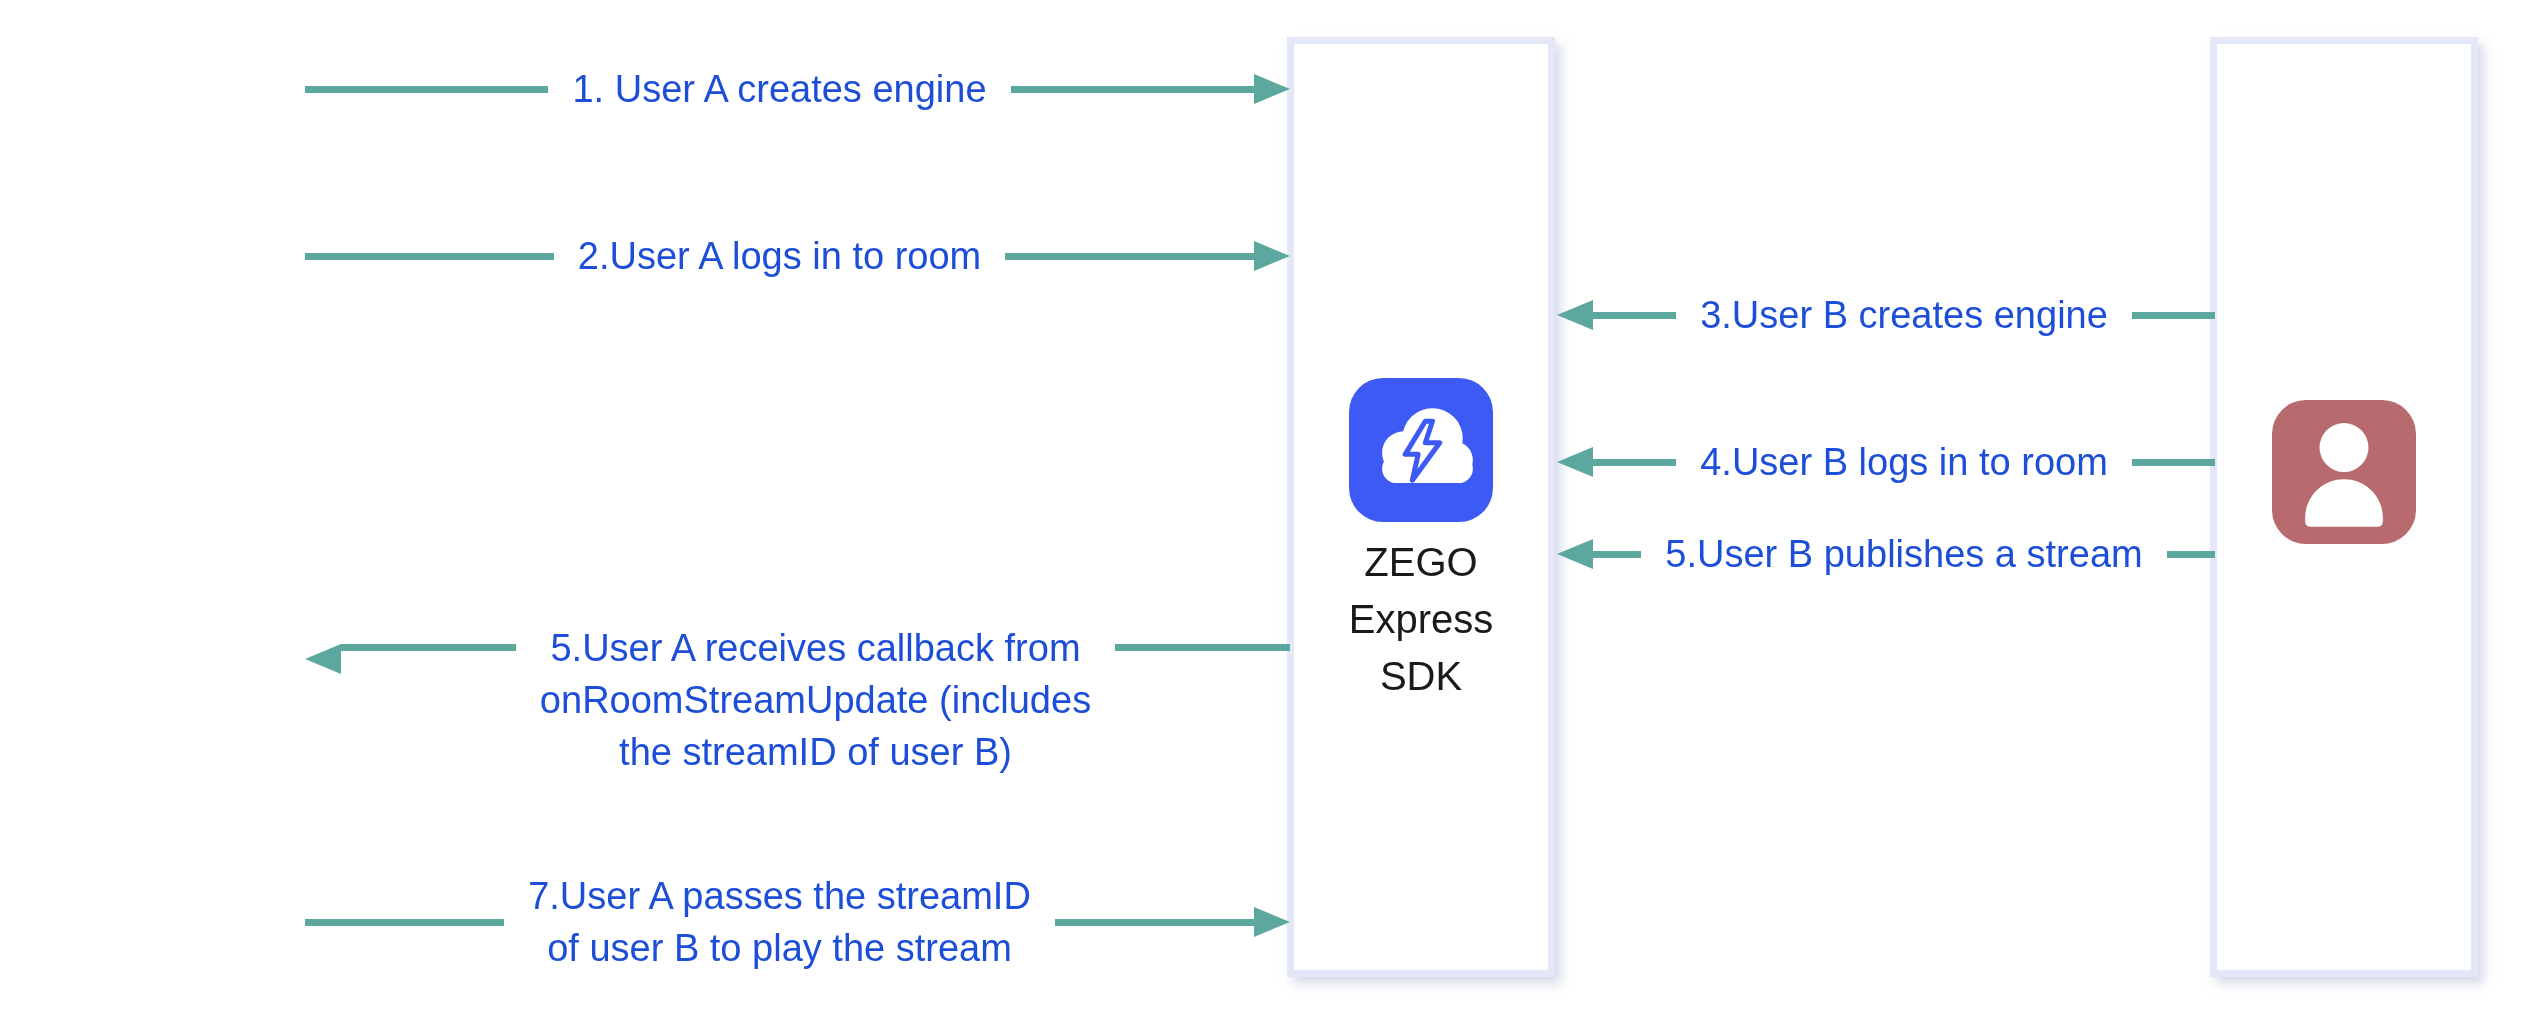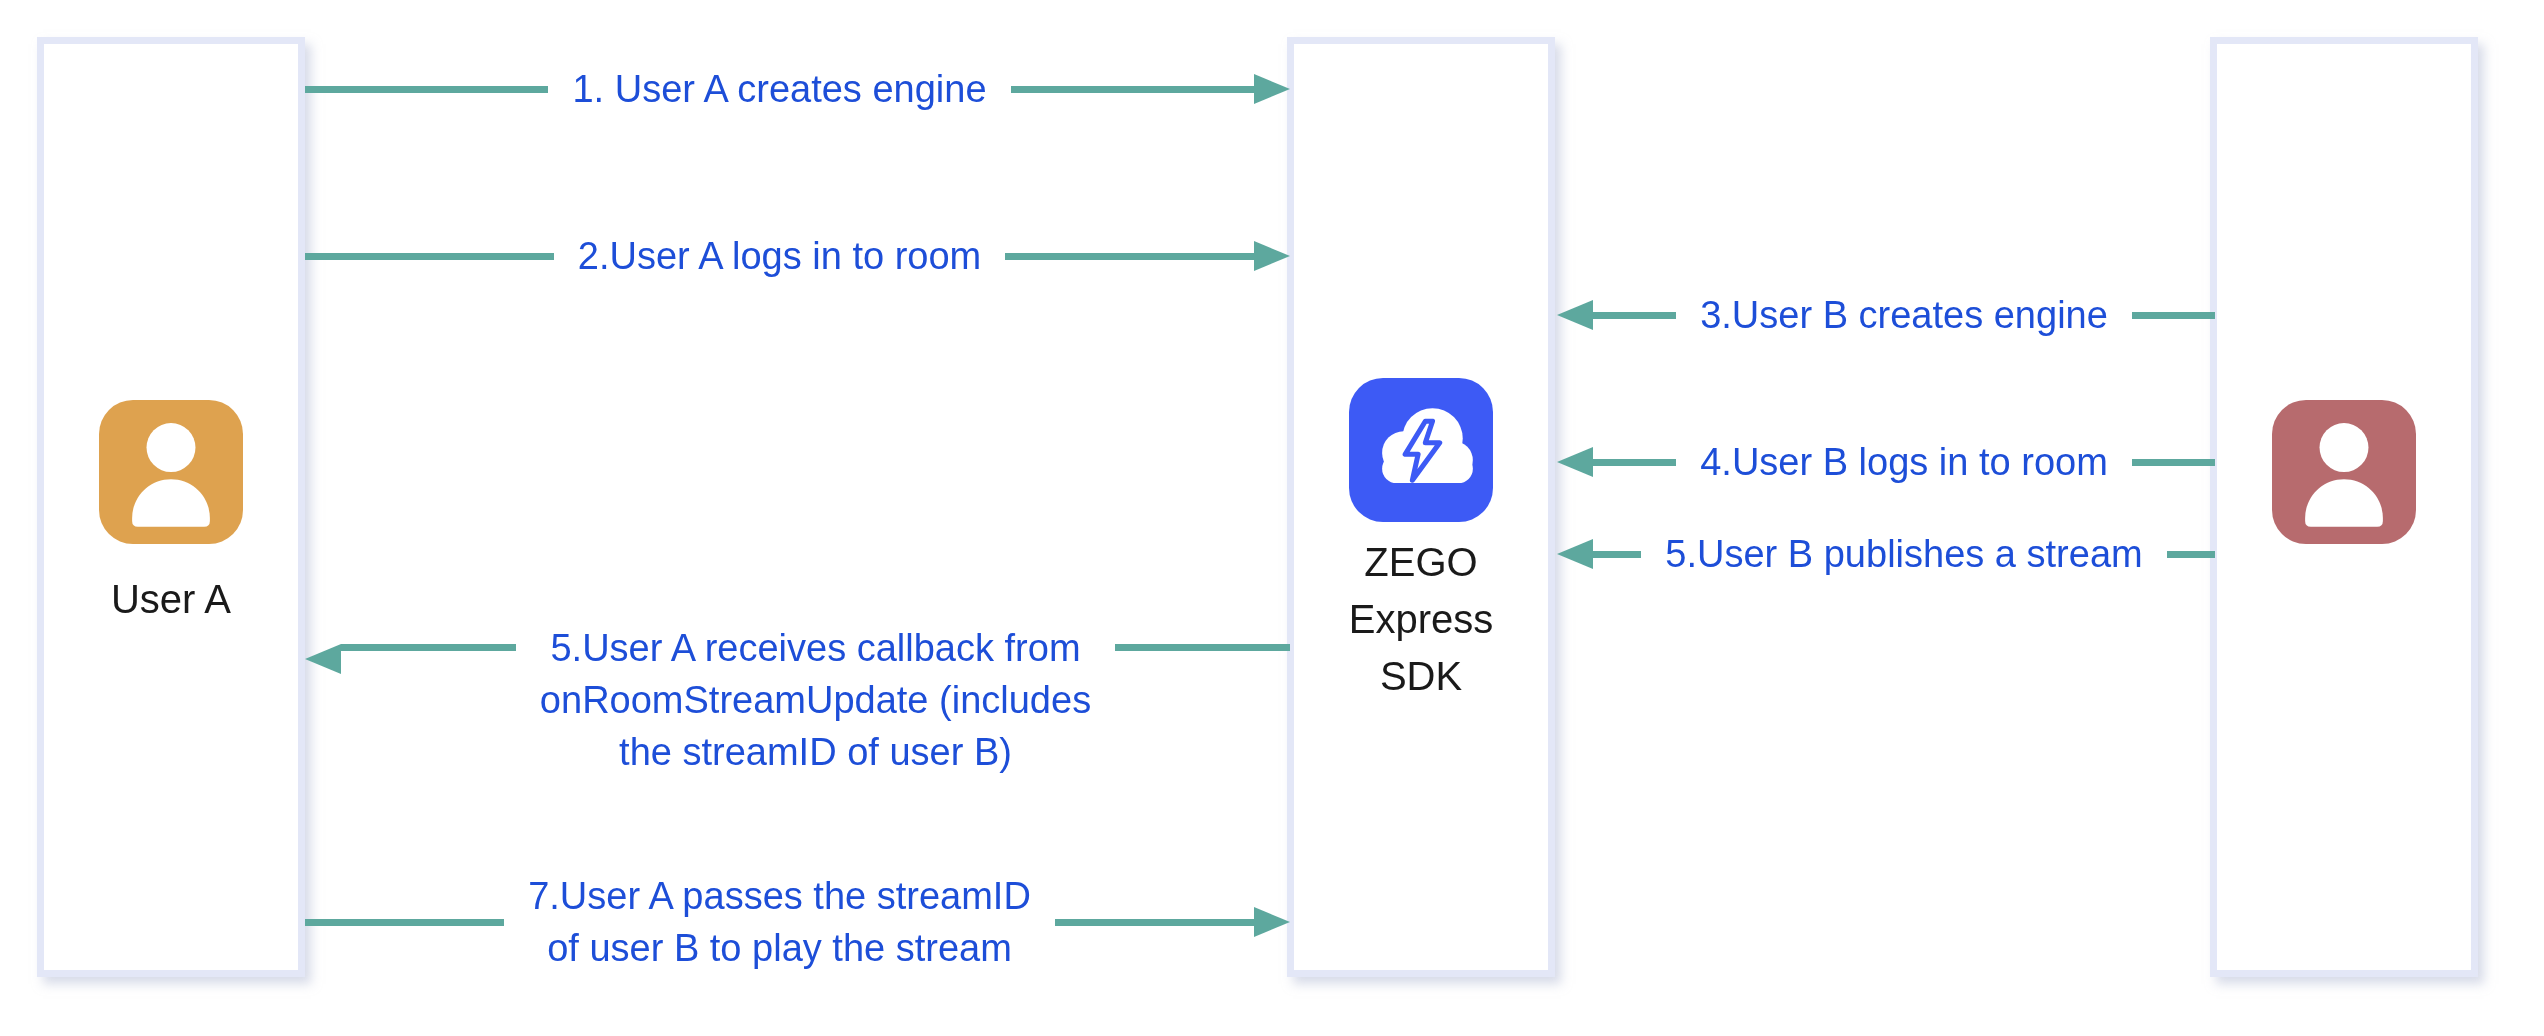--- a/index.html
+++ b/index.html
@@ -67,29 +67,20 @@
   #m5{left:1557px;top:528px;width:658px;}
   #m6{left:305px;top:622px;width:985px;height:156px;align-items:flex-start;}
   #m6 .line,#m6 .head-left{margin-top:22px;}
   #m7{left:305px;top:833px;width:985px;height:104px;margin-top:37px;}
 </style>
 </head>
 <body>
 
 <div class="stage">
 
-  <div class="actor-box" id="box-a">
-    <div class="actor-icon icon-user-a">
-      <svg viewBox="0 0 100 100" aria-hidden="true">
-        <circle cx="50" cy="33" r="17" fill="#ffffff"></circle>
-        <path d="M50,55 C35,55 23,67 23,82 L23,84 Q23,88 27,88 L73,88 Q77,88 77,84 L77,82 C77,67 65,55 50,55 Z" fill="#ffffff"></path>
-      </svg>
-    </div>
-    <div class="actor-label">User A</div>
-  </div>
 
   <div class="actor-box" id="box-sdk">
     <div class="actor-icon icon-sdk">
       <svg viewBox="0 0 100 100" aria-hidden="true">
         <circle cx="38" cy="52" r="15" fill="#ffffff"></circle>
         <circle cx="58" cy="42" r="21" fill="#ffffff"></circle>
         <circle cx="73" cy="57" r="13" fill="#ffffff"></circle>
         <rect x="23" y="53" width="63" height="20" rx="10" fill="#ffffff"></rect>
         <path d="M53,30 L39,53 L48,53 L44,71 L63,45 L53,45 L58,30 Z" fill="#ffffff" stroke="#3D5AF5" stroke-width="3.5" stroke-linejoin="round"></path>
       </svg>

